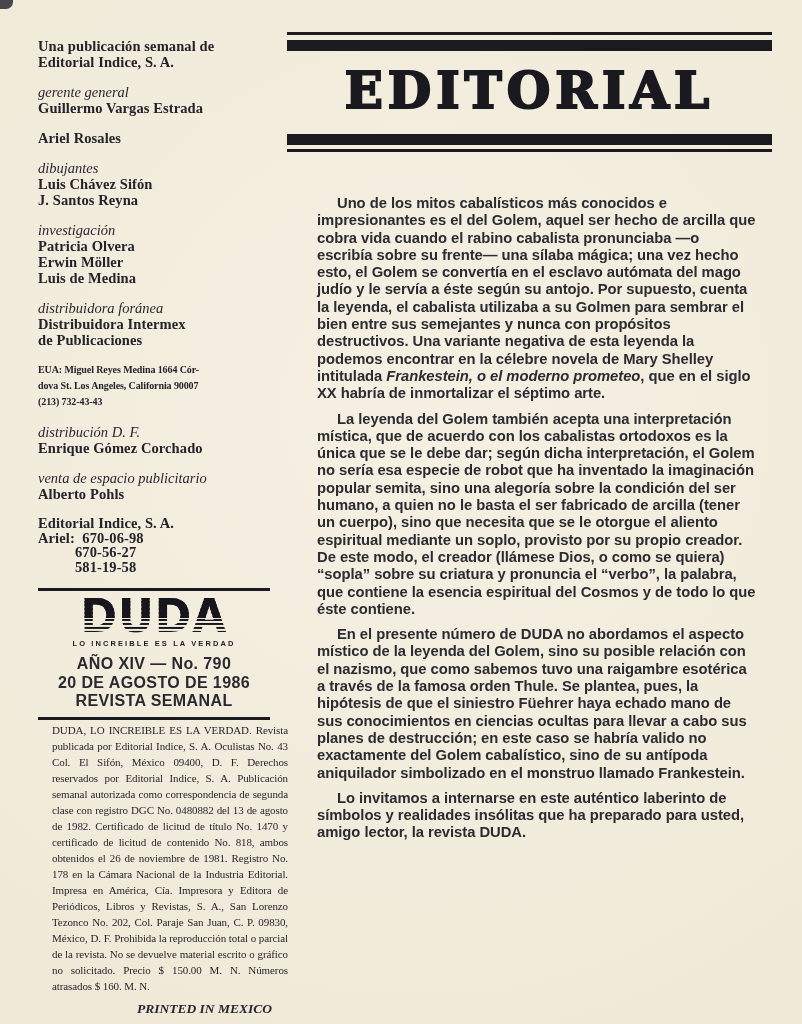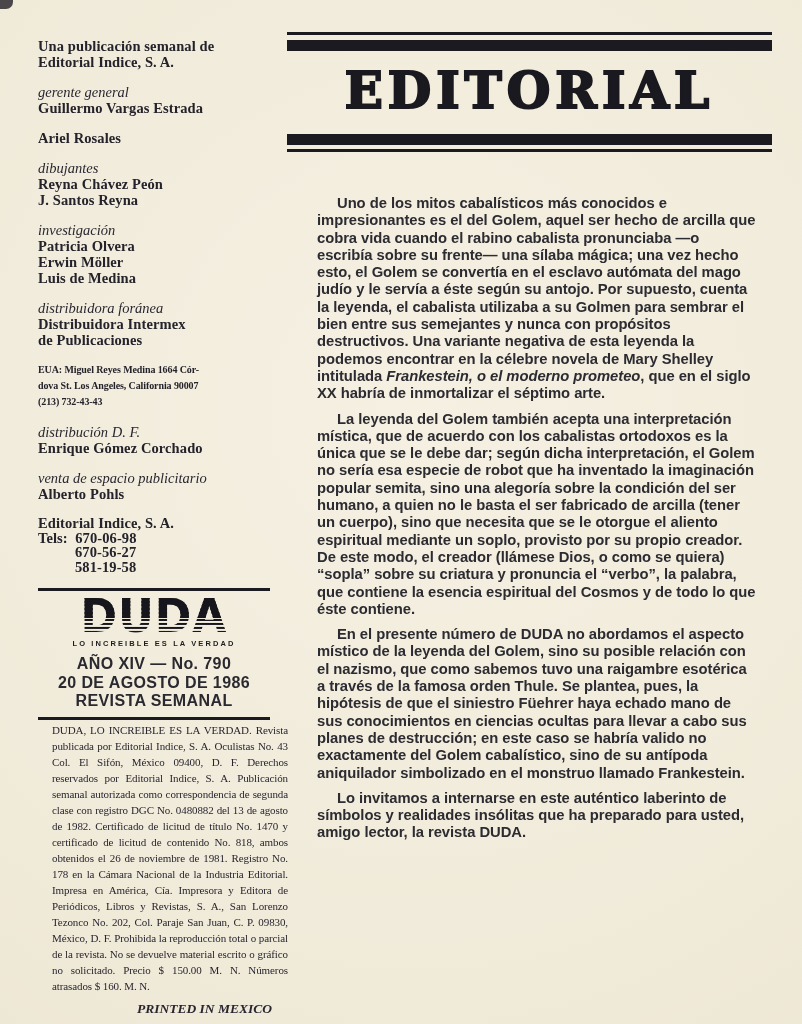--- a/index.html
+++ b/index.html
@@ -101,21 +101,21 @@
       <div class="mast-label">gerente general</div>
       <div class="mast-name">Guillermo Vargas Estrada</div>
     </div>
 
     <div class="mast-block">
       <div class="mast-name">Ariel Rosales</div>
     </div>
 
     <div class="mast-block">
       <div class="mast-label">dibujantes</div>
-      <div class="mast-name">Reyna Chávez Peón</div>
+      <div class="mast-name">Luis Chávez Sifón</div>
       <div class="mast-name">J. Santos Reyna</div>
     </div>
 
     <div class="mast-block">
       <div class="mast-label">investigación</div>
       <div class="mast-name">Patricia Olvera</div>
       <div class="mast-name">Erwin Möller</div>
       <div class="mast-name">Luis de Medina</div>
     </div>
 
@@ -136,21 +136,21 @@
       <div class="mast-name">Enrique Gómez Corchado</div>
     </div>
 
     <div class="mast-block">
       <div class="mast-label">venta de espacio publicitario</div>
       <div class="mast-name">Alberto Pohls</div>
     </div>
 
     <div class="mast-block contact">
       <div class="mast-name">Editorial Indice, S. A.</div>
-      <div class="mast-name"><span>Tels:</span>&nbsp;&nbsp;<span>670-06-98</span></div>
+      <div class="mast-name"><span>Ariel:</span>&nbsp;&nbsp;<span>670-06-98</span></div>
       <div class="mast-name tel-indent">670-56-27</div>
       <div class="mast-name tel-indent">581-19-58</div>
     </div>
   </div>
 
   <div class="brand">
     <div class="rule"></div>
     <div class="duda-logo">DUDA</div>
     <div class="tagline">LO INCREIBLE ES LA VERDAD</div>
     <div class="issue-line">AÑO XIV — No. 790</div>

